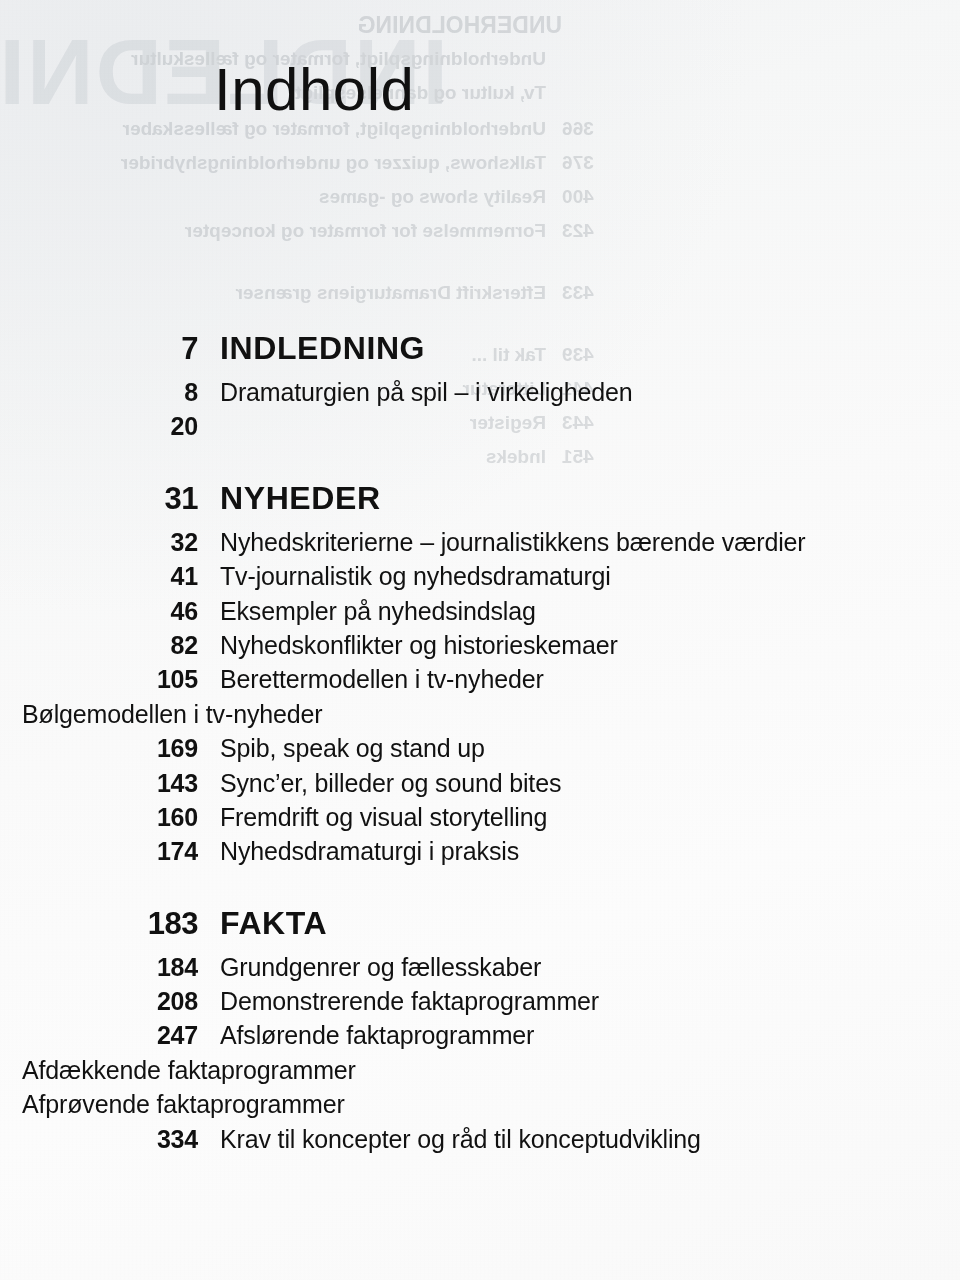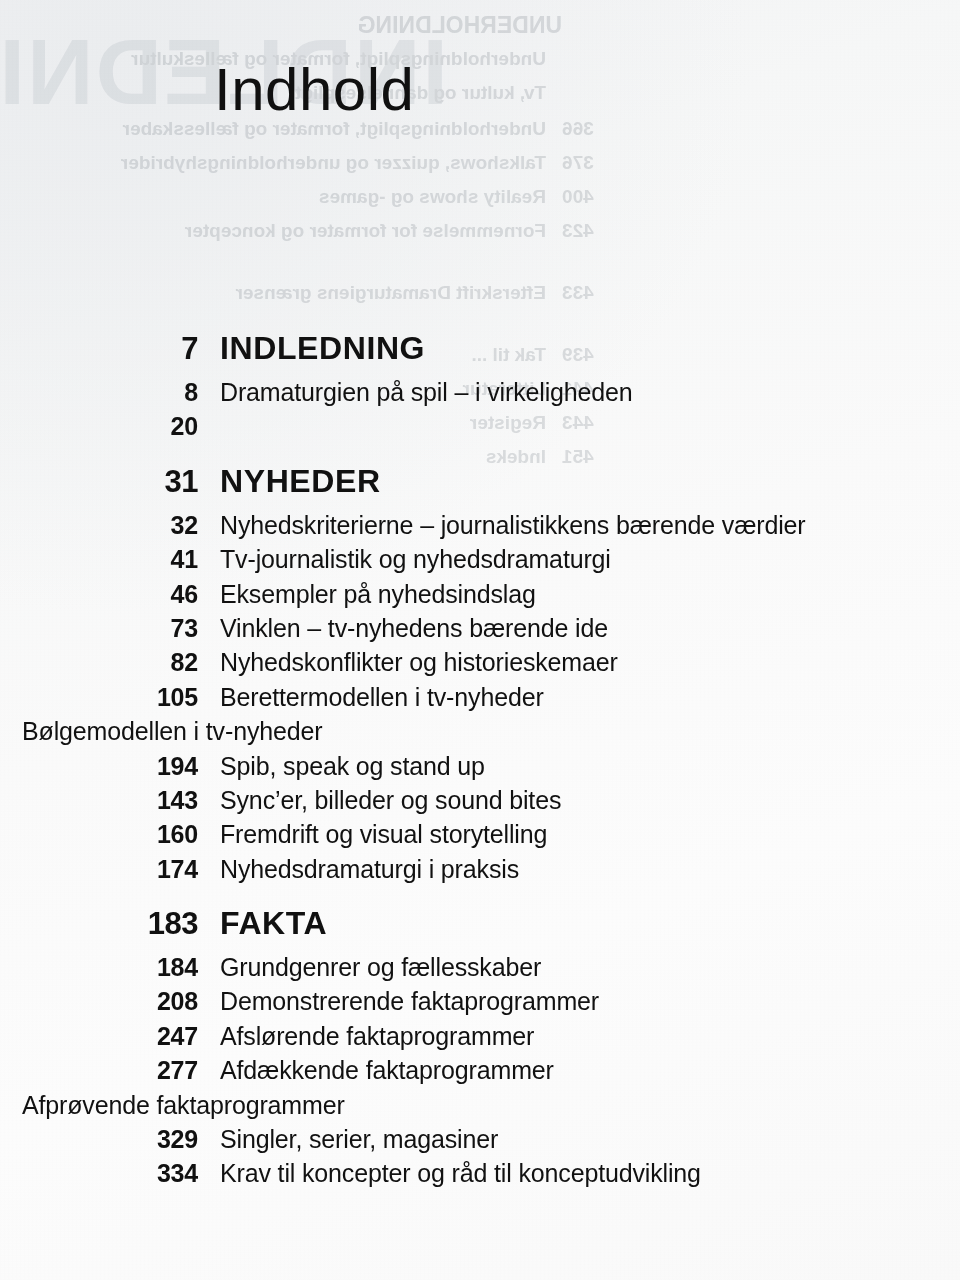--- a/index.html
+++ b/index.html
@@ -80,21 +80,21 @@
   }
 
   #toc {
     position: absolute;
     left: 0;
     top: 330px;
     width: 960px;
   }
 
   .section { display: block; }
-  .section + .section { margin-top: 16px; }
+  .section + .section { margin-top: 33px; }
 
   .row {
     display: flex;
     align-items: baseline;
     height: 34.4px;
   }
 
   .row .num {
     width: 198px;
     flex: 0 0 198px;
@@ -208,36 +208,32 @@
       </div>
       <div class="row">
         <span class="num">41</span>
         <span class="label">Tv-journalistik og nyhedsdramaturgi</span>
       </div>
       <div class="row">
         <span class="num">46</span>
         <span class="label">Eksempler på nyhedsindslag</span>
       </div>
       <div class="row">
-        <span class="num">73</span>
-        <span class="label">Vinklen – tv-nyhedens bærende ide</span>
-      </div>
-      <div class="row">
         <span class="num">82</span>
         <span class="label">Nyhedskonflikter og historieskemaer</span>
       </div>
       <div class="row">
         <span class="num">105</span>
         <span class="label">Berettermodellen i tv-nyheder</span>
       </div>
       <div class="row">
         <span class="label">Bølgemodellen i tv-nyheder</span>
       </div>
       <div class="row">
-        <span class="num">194</span>
+        <span class="num">169</span>
         <span class="label">Spib, speak og stand up</span>
       </div>
       <div class="row">
         <span class="num">143</span>
         <span class="label">Sync’er, billeder og sound bites</span>
       </div>
       <div class="row">
         <span class="num">160</span>
         <span class="label">Fremdrift og visual storytelling</span>
       </div>
@@ -258,29 +254,24 @@
       </div>
       <div class="row">
         <span class="num">208</span>
         <span class="label">Demonstrerende faktaprogrammer</span>
       </div>
       <div class="row">
         <span class="num">247</span>
         <span class="label">Afslørende faktaprogrammer</span>
       </div>
       <div class="row">
-        <span class="num">277</span>
         <span class="label">Afdækkende faktaprogrammer</span>
       </div>
       <div class="row">
         <span class="label">Afprøvende faktaprogrammer</span>
-      </div>
-      <div class="row">
-        <span class="num">329</span>
-        <span class="label">Singler, serier, magasiner</span>
       </div>
       <div class="row">
         <span class="num">334</span>
         <span class="label">Krav til koncepter og råd til konceptudvikling</span>
       </div>
     </div>
 
   </div>
 
   <div id="grain"></div>

